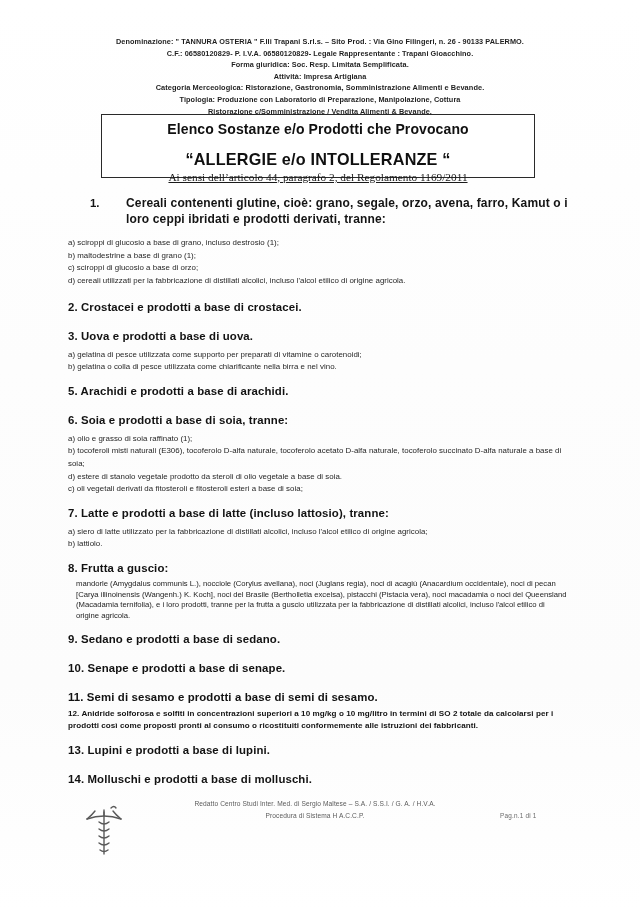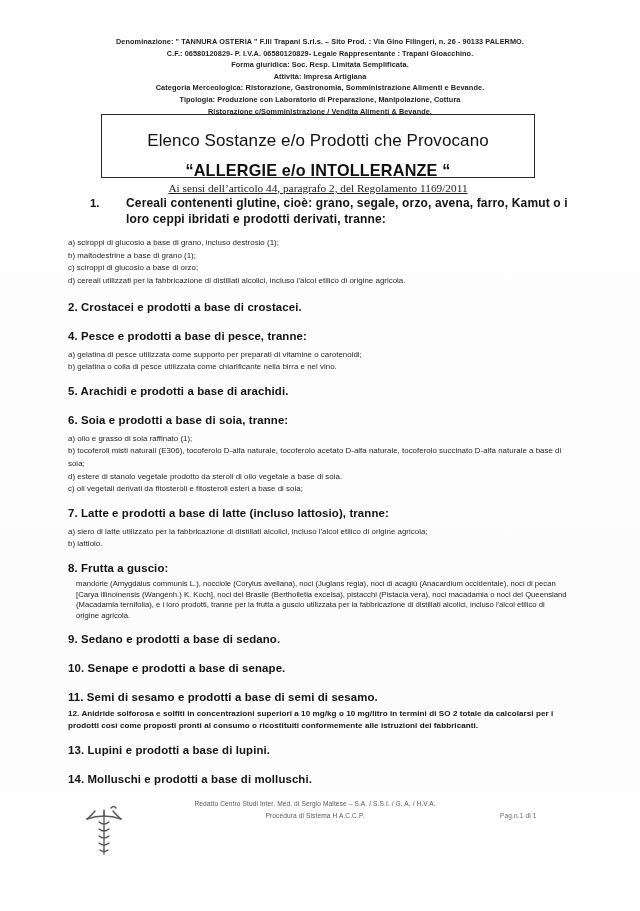--- a/index.html
+++ b/index.html
@@ -55,27 +55,26 @@
     width: 434px;
     height: 64px;
     border: 1.6px solid #2a2a2a;
     border-top-width: 1.8px;
     box-sizing: border-box;
     text-align: center;
     padding-top: 5px;
     background: #ffffff;
   }
   .title-line1 {
-    font-size: 17px;
-    font-weight: normal;
+    font-size: 14px;
+    font-weight: bold;
     letter-spacing: 0.1px;
     line-height: 19px;
     color: #101010;
     filter: blur(0.12px);
-    margin-top: 11px;
   }
   .title-line2 {
     font-size: 16.2px;
     font-weight: bold;
     letter-spacing: 0.2px;
     line-height: 20px;
     color: #101010;
     filter: blur(0.12px);
     margin-top: 10px;
   }
@@ -233,22 +232,22 @@
     </div>
     <div class="sub-group">
       <p class="sub">a) sciroppi di glucosio a base di grano, incluso destrosio (1);</p>
       <p class="sub">b) maltodestrine a base di grano (1);</p>
       <p class="sub">c) sciroppi di glucosio a base di orzo;</p>
       <p class="sub">d) cereali utilizzati per la fabbricazione di distillati alcolici, incluso l'alcol etilico di origine agricola.</p>
     </div>
 
     <p class="item">2. Crostacei e prodotti a base di crostacei.</p>
 
-
-    <p class="item spaced-top">4. Pesce e prodotti a base di pesce, tranne:</p>
+    <p class="item spaced-top">3. Uova e prodotti a base di uova.</p>
+
     <div class="sub-group tight">
       <p class="sub">a) gelatina di pesce utilizzata come supporto per preparati di vitamine o carotenoidi;</p>
       <p class="sub">b) gelatina o colla di pesce utilizzata come chiarificante nella birra e nel vino.</p>
     </div>
 
     <p class="item">5. Arachidi e prodotti a base di arachidi.</p>
 
     <p class="item spaced-top">6. Soia e prodotti a base di soia, tranne:</p>
     <div class="sub-group tight">
       <p class="sub">a) olio e grasso di soia raffinato (1);</p>

